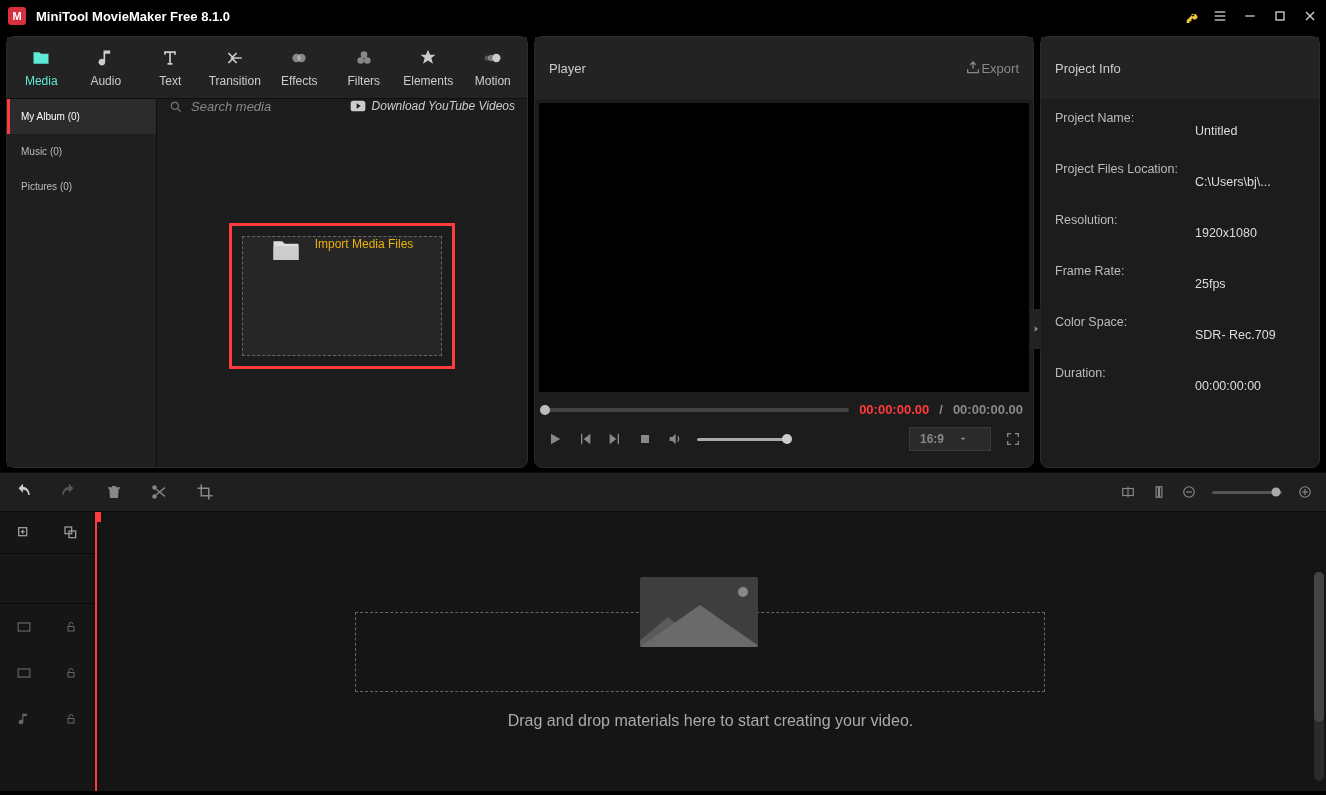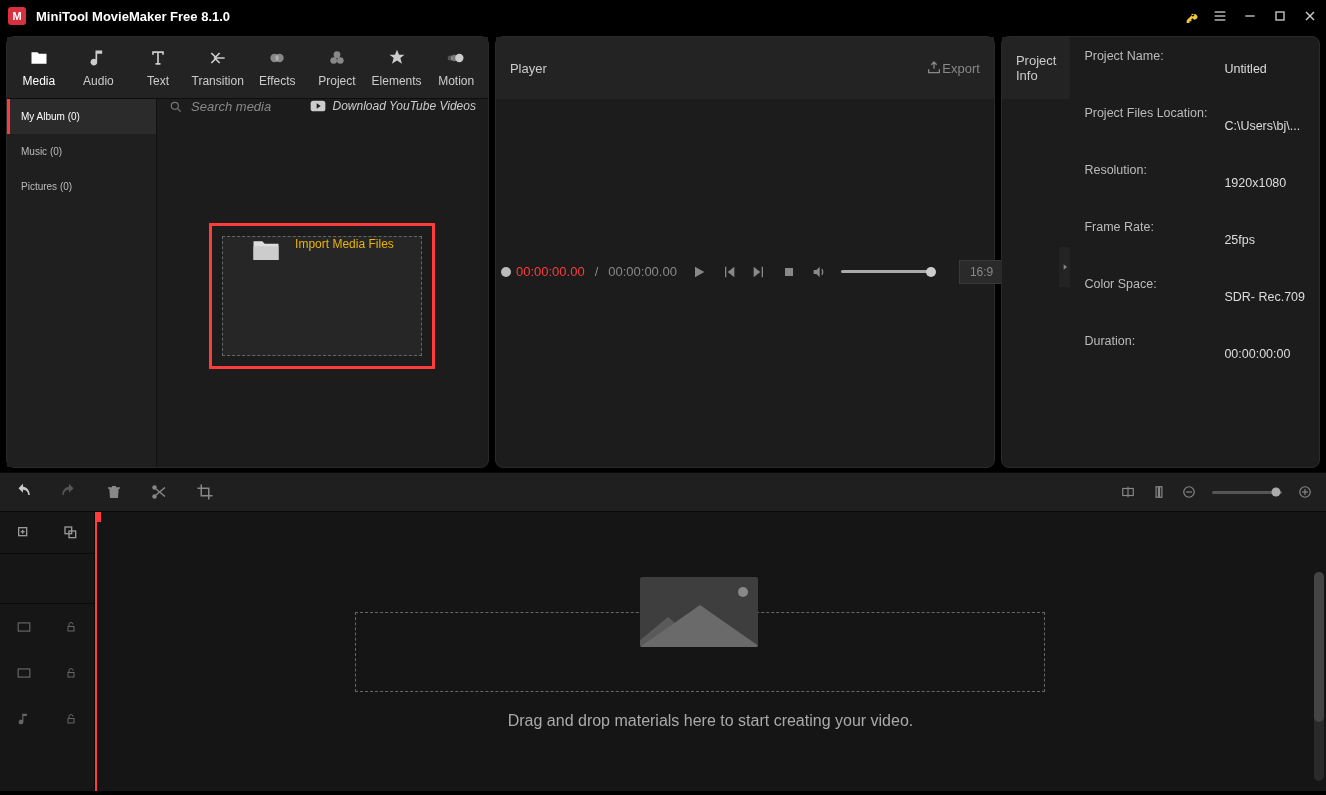--- a/index.html
+++ b/index.html
@@ -15,55 +15,55 @@
 .key-icon { color: #f0c63e; }
 
 
 .upper { display: flex; gap: 6px; padding: 4px 6px; height: 440px; }
 .panel { background: #1c1c1c; border: 1px solid #2a2a2a; border-radius: 8px; }
 
 
 .media-panel { width: 522px; display: flex; flex-direction: column; }
 .main-tabs { display: flex; background: #232323; border-bottom: 1px solid #0e0e0e; height: 62px; padding: 0 2px; }
 .main-tab { flex: 1; display: flex; flex-direction: column; align-items: center; justify-content: center; gap: 6px; color: #ccc; font-size: 12px; cursor: pointer; min-width: 0; }
-.main-tab.active { color: #ffffff; }
+.main-tab.active { color: #5eead4; }
 .main-tab svg { width: 20px; height: 20px; }
 .media-body { display: flex; flex: 1; min-height: 0; }
 .side-list { width: 150px; background: #1f1f1f; border-right: 1px solid #101010; }
 .side-item { padding: 12px 14px; color: #bbb; font-size: 10px; cursor: pointer; }
 .side-item.active { background: #2b2b2b; color: #fff; border-left: 3px solid #ff3b3b; padding-left: 11px; }
 .media-content { flex: 1; display: flex; flex-direction: column; }
 .media-toolbar { display: flex; align-items: flex-start; height: 34px; padding: 0 12px; color: #888; gap: 9px; font-style: italic; }
 .media-toolbar .search { flex: 1; display: flex; align-items: center; gap: 8px; }
 .media-toolbar .dl { display: flex; align-items: center; gap: 6px; cursor: pointer; color: #ccc; font-size: 12px; }
 .import-area { flex: 1; display: flex; align-items: flex-start; justify-content: center; padding-top: 90px; }
 .import-highlight { border: 3px solid #ff3b3b; padding: 10px; }
 .import-box { width: 200px; height: 120px; border: 1px dashed #666; display: flex; flex-direction: row; justify-content: center; gap: 14px; background: #262626; color: #eab308; font-size: 12px; cursor: pointer; }
 .import-box svg { width: 30px; height: 26px; }
 
 
 .player-panel { width: 500px; display: flex; flex-direction: column; }
 .panel-header { height: 62px; display: flex; align-items: center; padding: 0 14px; background: #232323; color: #ccc; font-size: 13px; }
 .panel-header .right { margin-left: auto; display: flex; align-items: center; color: #888; cursor: pointer; }
-.player-body { flex: 1; display: flex; flex-direction: row; padding: 4px 4px 27px 4px; }
+.player-body { flex: 1; display: flex; flex-direction: column; padding: 4px 4px 10px 4px; font-weight: bold; }
 .video-view { flex: 1; background: #000; margin: 0 0 6px 0; }
 .seek-row { display: flex; align-items: center; gap: 10px; padding: 4px 6px; }
 .seek-bar { flex: 1; height: 4px; background: #444; border-radius: 2px; position: relative; }
 .seek-bar .thumb { position: absolute; left: 0; top: 50%; width: 10px; height: 10px; background: #bbb; border-radius: 50%; transform: translate(-50%, -50%); }
 .time-cur { color: #ff3b3b; font-size: 13px; }
 .time-total { color: #888; font-size: 13px; }
 .controls-row { display: flex; align-items: center; gap: 14px; padding: 6px 8px; color: #888; }
 .controls-row .vol-bar { width: 90px; height: 3px; background: #aaa; border-radius: 2px; position: relative; }
 .controls-row .vol-bar .thumb { position: absolute; right: 0; top: 50%; width: 10px; height: 10px; background: #ccc; border-radius: 50%; transform: translate(50%, -50%); }
 .controls-row .spacer { flex: 1; }
 .aspect-select { background: #2a2a2a; border: 1px solid #3a3a3a; color: #888; padding: 4px 22px 4px 10px; font-size: 12px; position: relative; display: flex; align-items: center; gap: 14px; }
 
 
-.info-panel { flex: 1; display: flex; flex-direction: row; position: relative; }
-.info-body { padding: 12px 14px; display: flex; flex-direction: column; gap: 30px; position: relative; }
+.info-panel { flex: 1; display: flex; flex-direction: column; position: relative; }
+.info-body { padding: 12px 14px; display: flex; flex-direction: column; gap: 24px; position: relative; }
 .info-row { display: flex; font-size: 12.5px; color: #ccc; }
 .info-row .label { width: 140px; color: #bbb; }
 .info-row .value { flex: 1; color: #ddd; overflow: hidden; text-overflow: ellipsis; white-space: nowrap; margin-top: 13px; }
 .collapse-handle { position: absolute; left: -11px; top: 210px; width: 11px; height: 40px; background: #232323; display: flex; align-items: center; justify-content: center; color: #888; font-size: 10px; cursor: pointer; }
 
 
 .timeline-bar { height: 40px; background: #1f1f1f; display: flex; align-items: center; padding: 0 14px; gap: 28px; color: #888; border-top: 1px solid #0a0a0a; border-bottom: 1px solid #0a0a0a; }
 .timeline-bar .right-tools { margin-left: auto; display: flex; align-items: center; gap: 16px; }
 .zoom-bar { width: 70px; height: 3px; background: #555; border-radius: 2px; position: relative; }
 .zoom-bar .thumb { position: absolute; right: 6px; top: 50%; width: 9px; height: 9px; background: #aaa; border-radius: 50%; transform: translate(50%, -50%); }
@@ -162,21 +162,21 @@
             <circle cx="15" cy="12" r="5" opacity="0.6"></circle>
           </svg>
         <span>Effects</span>
       </div>
       <div class="main-tab">
         <svg viewBox="0 0 24 24" fill="currentColor">
             <circle cx="12" cy="8" r="4" opacity="0.6"></circle>
             <circle cx="8" cy="15" r="4" opacity="0.6"></circle>
             <circle cx="16" cy="15" r="4" opacity="0.6"></circle>
           </svg>
-        <span>Project</span>
+        <span>Filters</span>
       </div>
       <div class="main-tab">
         <svg viewBox="0 0 24 24" fill="currentColor">
             <path d="M12 2l2.5 6H21l-5 4 2 7-6-4-6 4 2-7-5-4h6.5z"></path>
           </svg>
         <span>Elements</span>
       </div>
       <div class="main-tab">
         <svg viewBox="0 0 24 24" fill="currentColor">
             <circle cx="16" cy="12" r="5"></circle>

